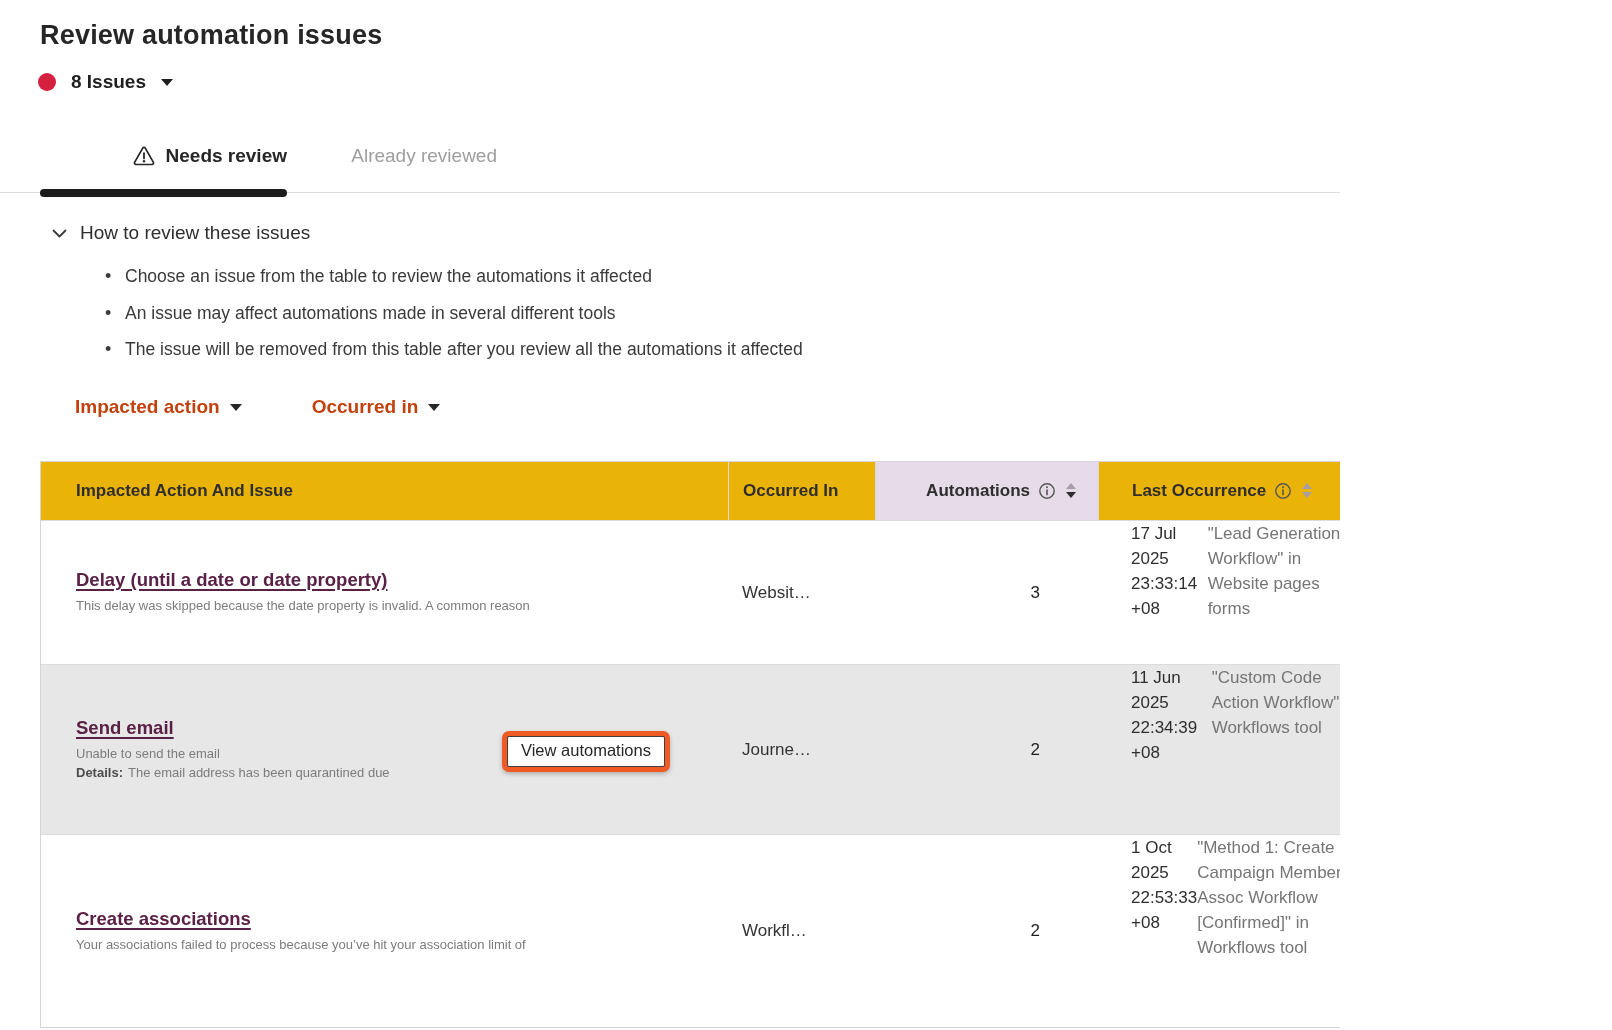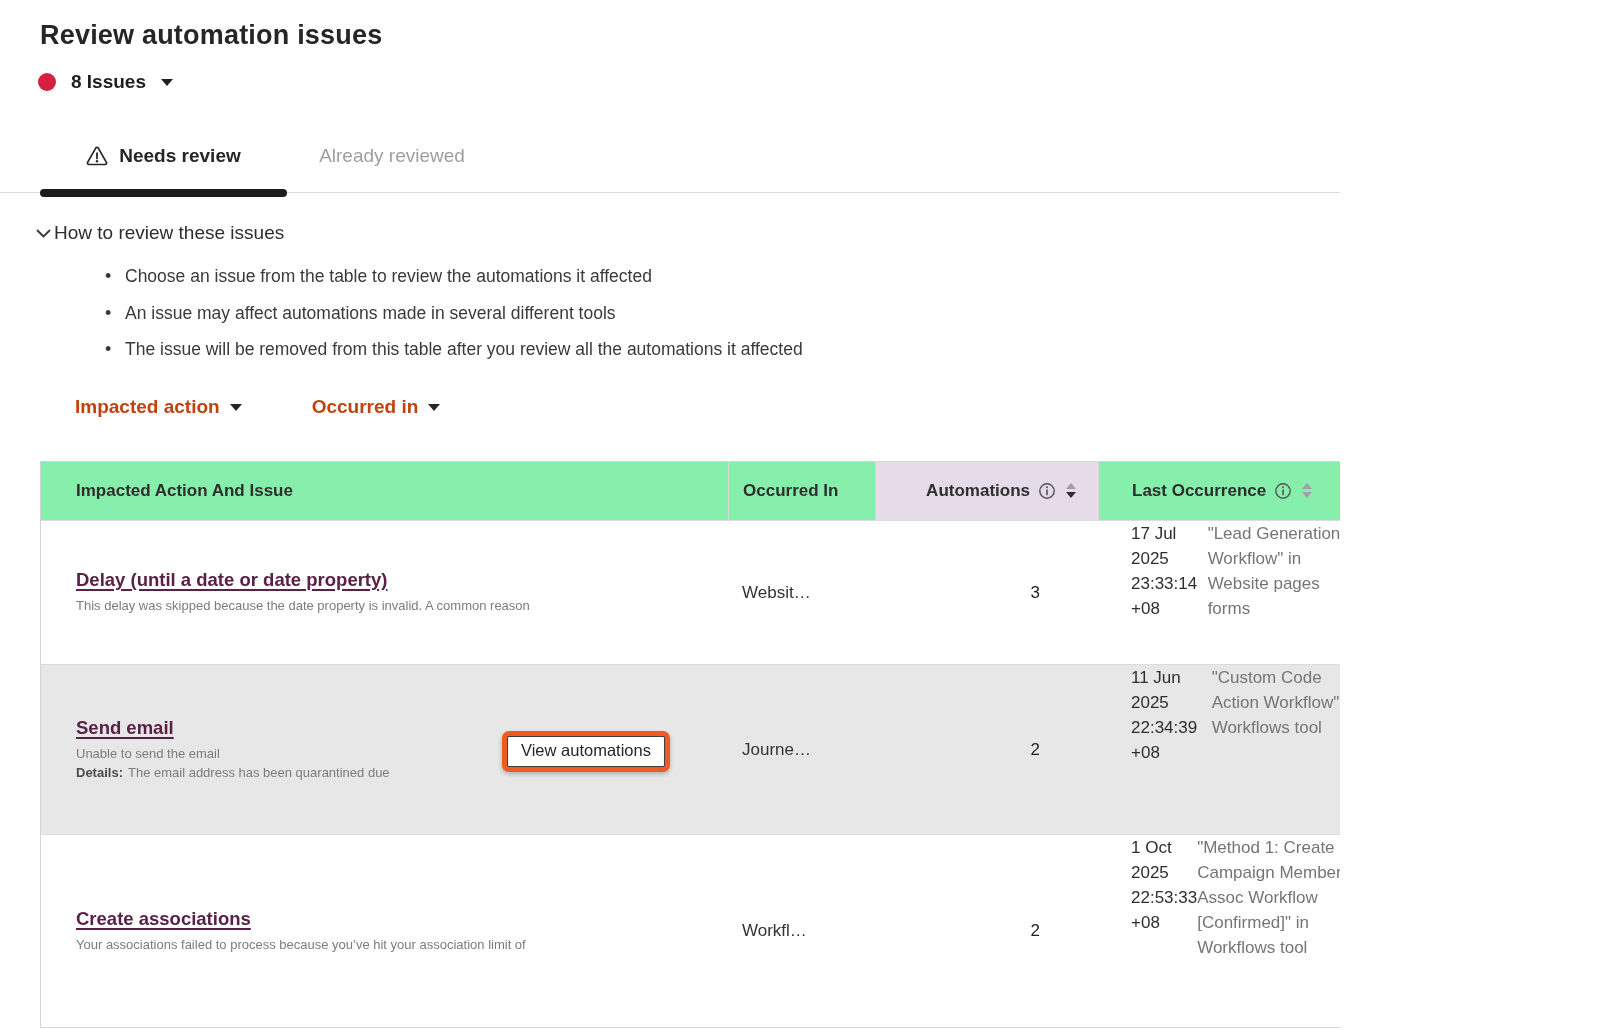--- a/index.html
+++ b/index.html
@@ -9,42 +9,42 @@
 
   
   .page-title { position:absolute; left:40px; top:20px; font-size:27px; font-weight:700; letter-spacing:.2px; color:#262626; }
   .issues-row { position:absolute; left:38px; top:71px; display:flex; align-items:center; gap:15px; cursor:pointer; background:none; border:none; }
   .dot { width:18px; height:18px; border-radius:50%; background:#d6203f; }
   .issues-label { font-size:19px; font-weight:700; color:#1f1f1f; }
   .caret { width:0; height:0; border-left:6px solid transparent; border-right:6px solid transparent; border-top:7px solid #1f1f1f; display:inline-block; }
 
   
   .tabs { position:absolute; left:0; top:128px; display:flex; padding-left:40px; }
-  .tab { height:56px; display:flex; align-items:center; justify-content:center; gap:11px; cursor:pointer; background:none; border:none; font-family:inherit; }
+  .tab { height:56px; display:flex; align-items:center; justify-content:flex-end; gap:11px; cursor:pointer; background:none; border:none; font-family:inherit; }
   .tab-active { width:247px; font-size:19px; font-weight:700; color:#262626; }
   .tab-inactive { width:210px; font-size:19px; font-weight:400; color:#9e9e9e; }
   .tab-underline-wrap { position:absolute; left:0; top:189px; width:1612px; height:10px; }
   .tab-divider-line { position:absolute; left:0; top:3px; width:1612px; height:1px; background:#dcdcdc; }
   .tab-active-bar { position:absolute; left:40px; top:0; width:247px; height:8px; border-radius:4px; background:#1c1c1c; }
 
   
-  .howto-header { position:absolute; left:36px; top:222px; display:flex; align-items:center; gap:3px; cursor:pointer; background:none; border:none; font-family:inherit; }
+  .howto-header { position:absolute; left:52px; top:222px; display:flex; align-items:center; gap:13px; cursor:pointer; background:none; border:none; font-family:inherit; }
   .howto-title { font-size:19px; color:#2e2e2e; }
   .bullets { position:absolute; left:105px; top:266px; list-style:none; }
   .bullets li { position:relative; padding-left:20px; font-size:17.5px; color:#3a3a3a; margin-bottom:15.5px; }
   .bullets li::before { content:"•"; position:absolute; left:0; top:0; font-size:18px; color:#3a3a3a; }
 
   
   .filters { position:absolute; left:75px; top:396px; display:flex; gap:70px; }
   .filter-btn { display:flex; align-items:center; gap:10px; background:none; border:none; cursor:pointer; font-family:inherit; font-size:19px; font-weight:700; color:#c2410c; }
   .filter-btn .caret { border-top-color:#262626; }
 
   
   .table { position:absolute; left:40px; top:461px; width:1488px; border:1px solid #d8d2d8; }
-  .thead { display:grid; grid-template-columns:687px 147px 223px 295px 134px; height:58px; background:#86efac; }
+  .thead { display:grid; grid-template-columns:687px 147px 223px 295px 134px; height:58px; background:#eab308; }
   .th { display:flex; align-items:center; font-size:17px; font-weight:700; color:#2e2e2e; line-height:1.2; }
   .th + .th { border-left:1px solid #ddd5dd; }
   .th1 { padding-left:35px; }
   .th2 { padding-left:14px; padding-right:8px; }
   .th3 { justify-content:flex-end; padding-right:22px; background:#e6dbe8; }
   .th4 { padding-left:33px; }
   .th5 { padding-left:32px; }
   .th-inner { display:flex; align-items:center; gap:8px; }
   .info-icon { flex:0 0 auto; }
   .sort { display:flex; flex-direction:column; gap:3px; margin-left:2px; }

